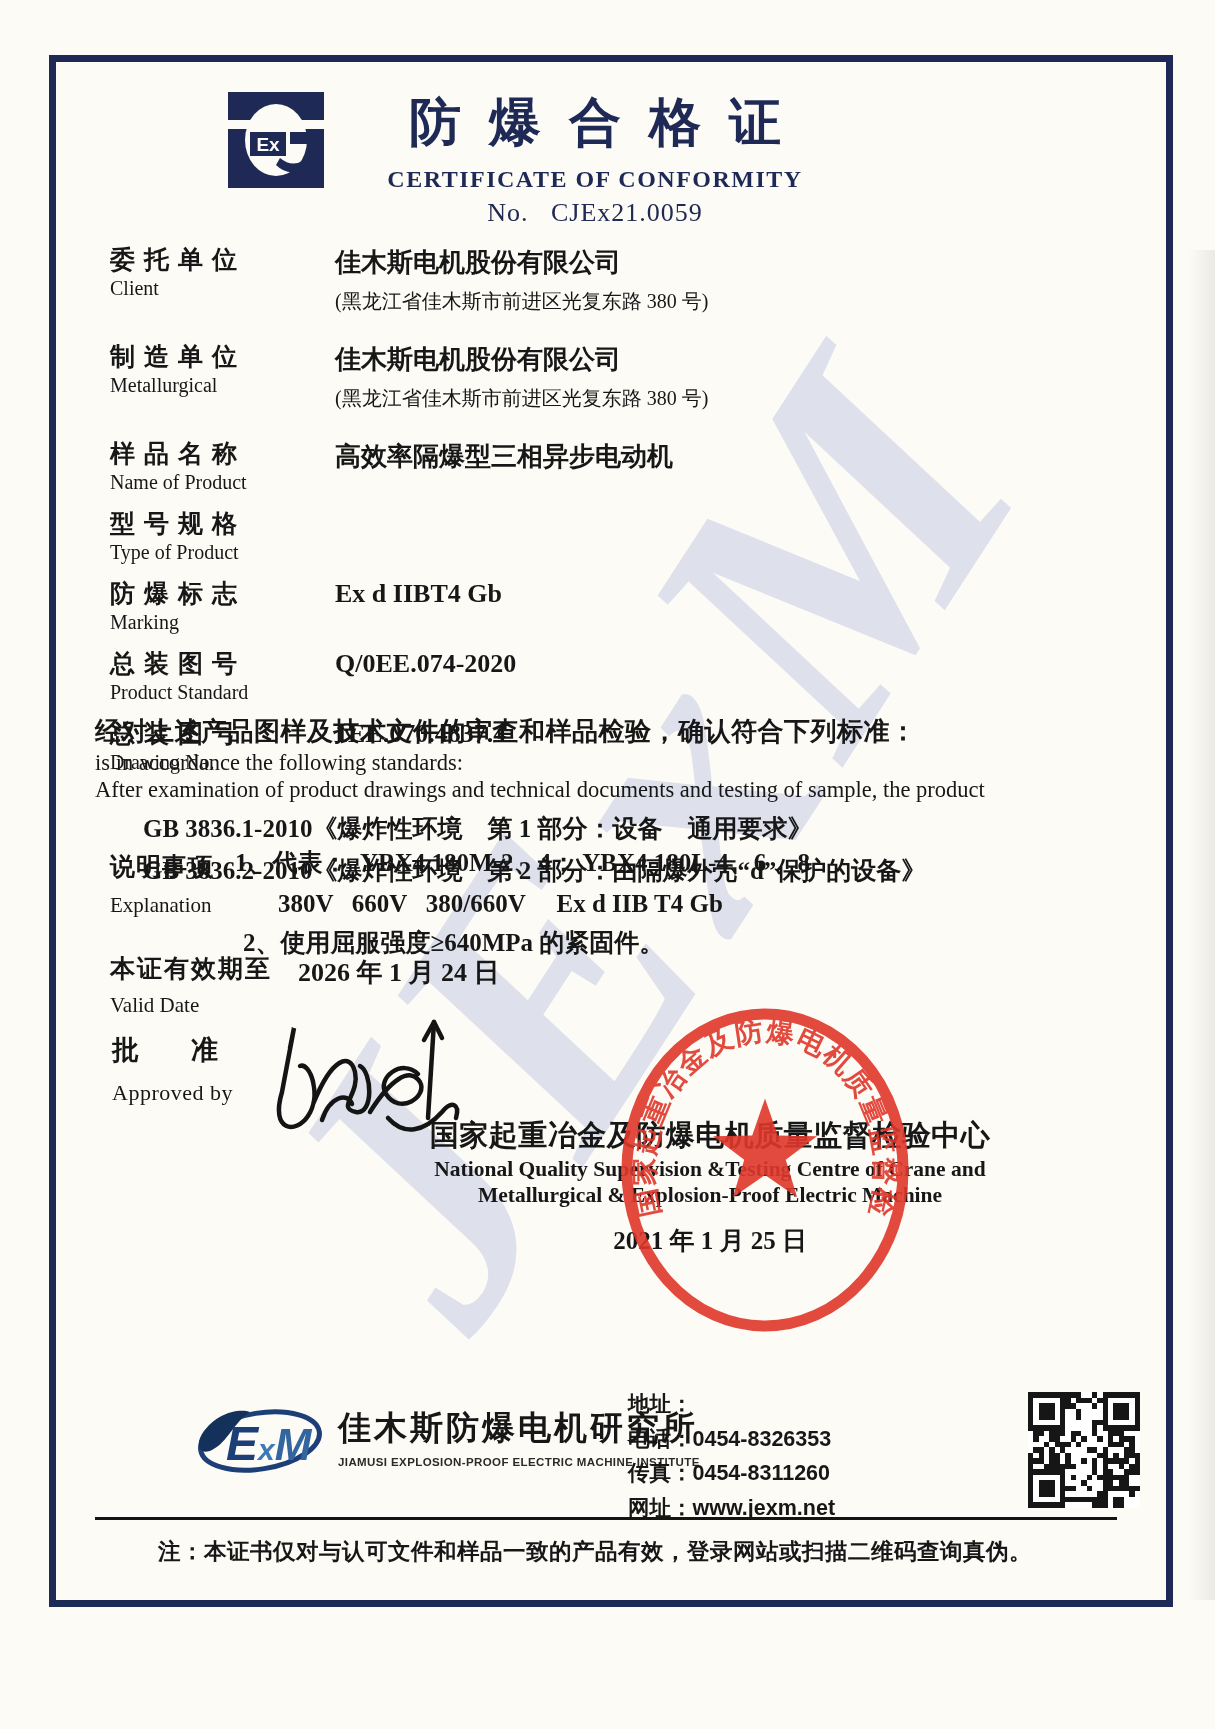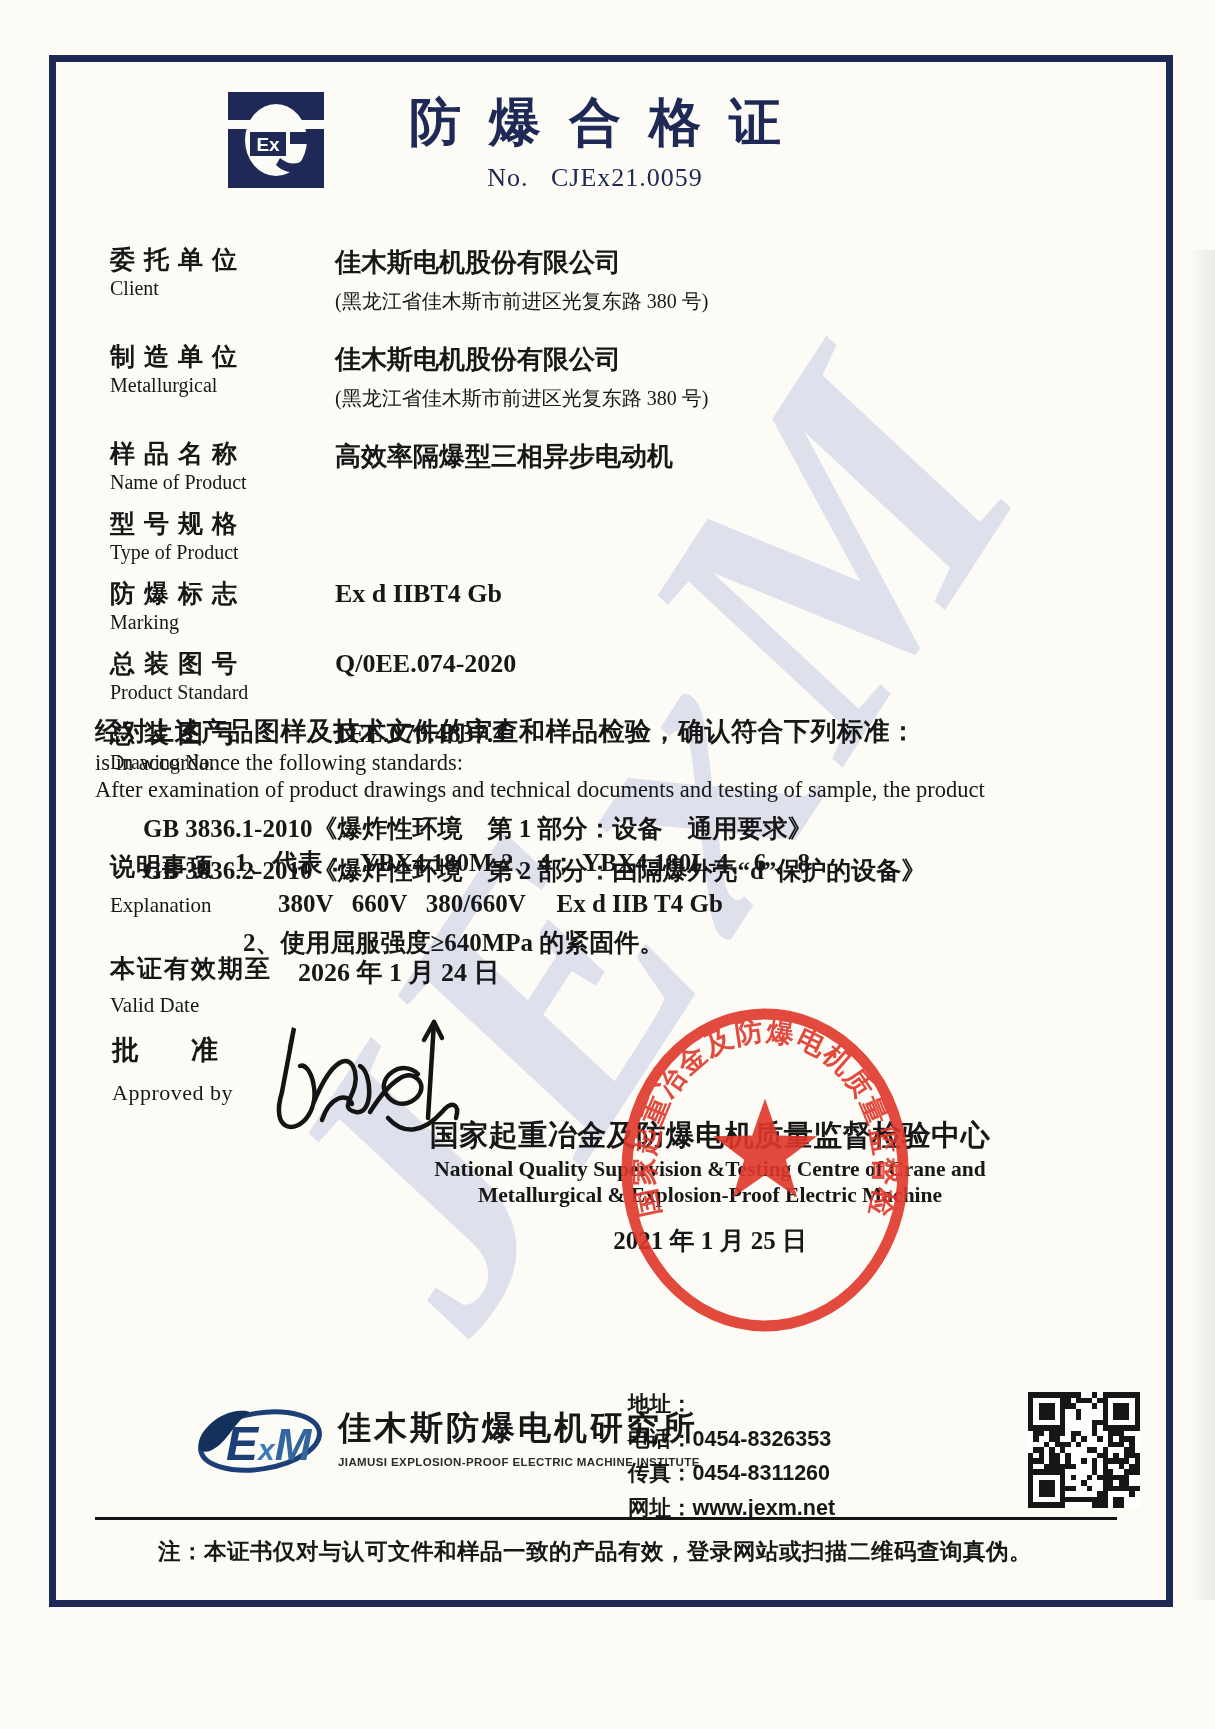--- a/index.html
+++ b/index.html
@@ -100,20 +100,21 @@
       <rect x="0" y="28" width="96" height="9" fill="#fcfbf6"></rect>
       <rect x="62" y="40" width="34" height="12" fill="#1e2a55"></rect>
       <rect x="22" y="40" width="36" height="24" fill="#1e2a55"></rect>
       <path d="M52,66 q12,10 24,2 l0,9 q-16,8 -28,-4 z" fill="#1e2a55"></path>
       <text x="40" y="59" text-anchor="middle" font-family="Liberation Sans, sans-serif" font-size="19" font-weight="bold" fill="#fcfbf6">Ex</text>
     </svg>
   </div>
 
   <div class="title-block">
     <div class="title-cn">防爆合格证</div>
+    <div class="title-en">CERTIFICATE OF CONFORMITY</div>
     <div class="cert-no">No.   CJEx21.0059</div>
   </div>
 
   <div class="fields">
 
     <div class="field has-sub">
       <div class="f-label">
         <div class="label-cn">委托单位</div>
         <div class="label-en">Client</div>
       </div>

